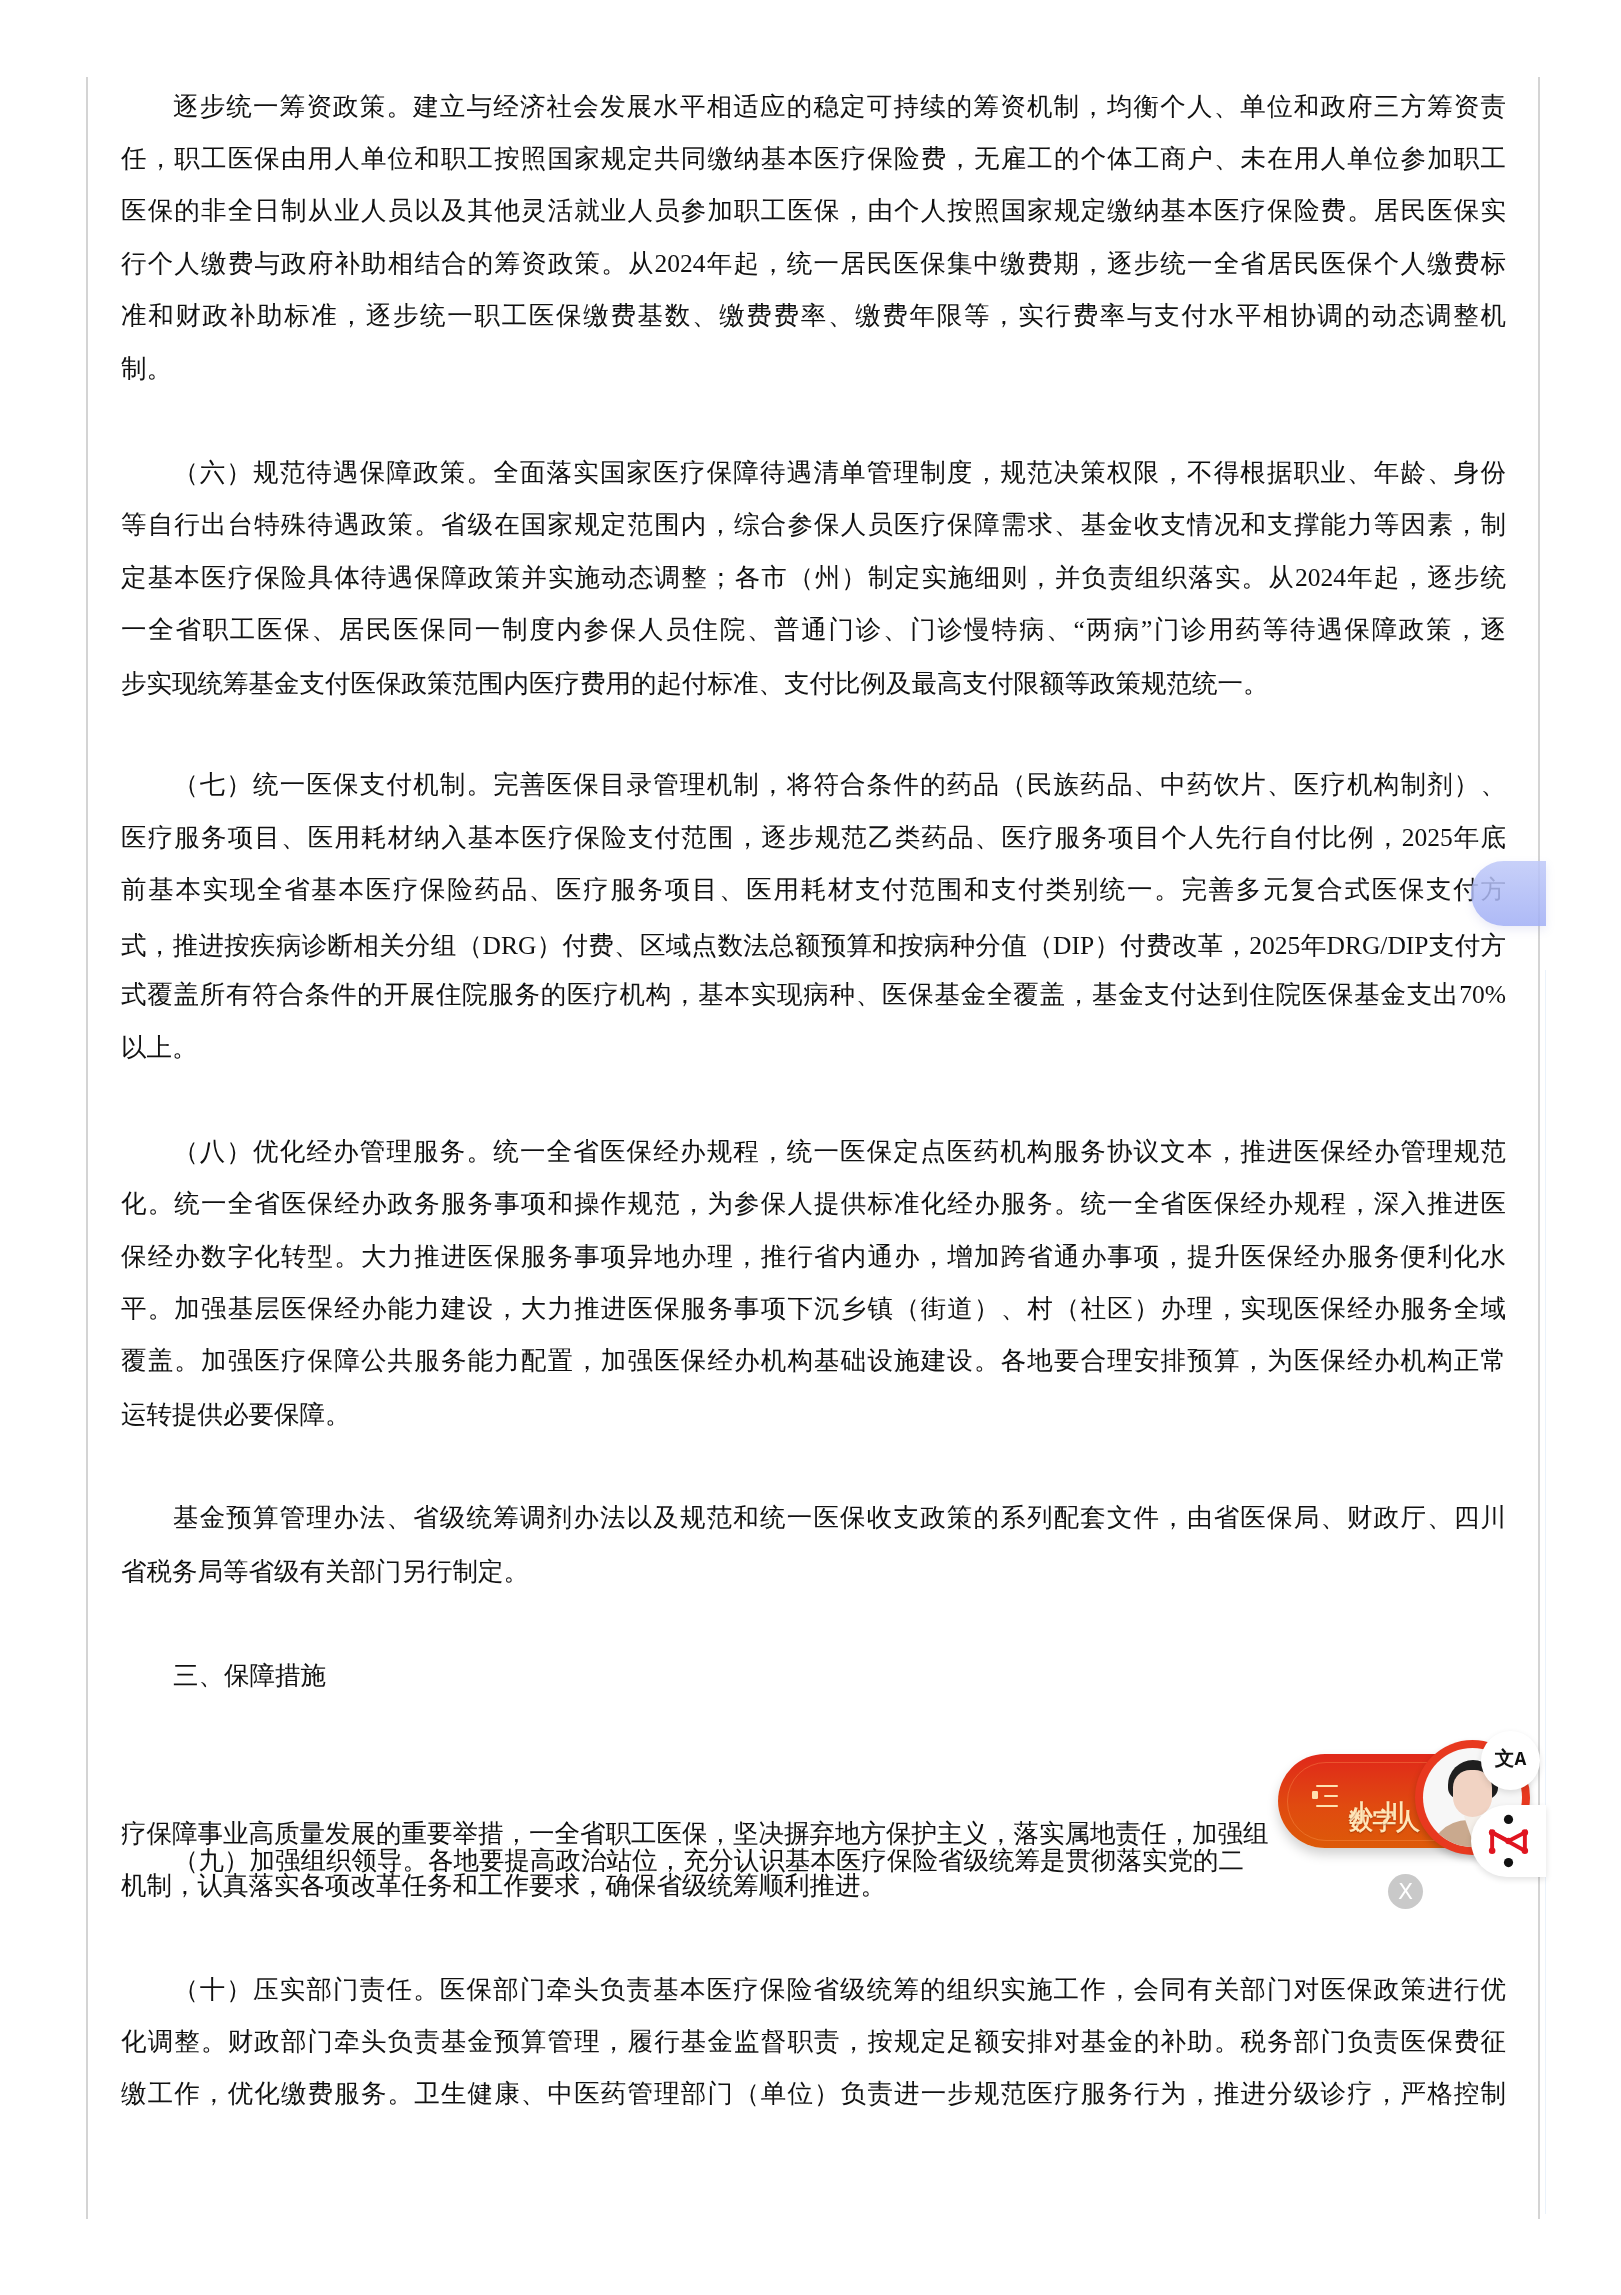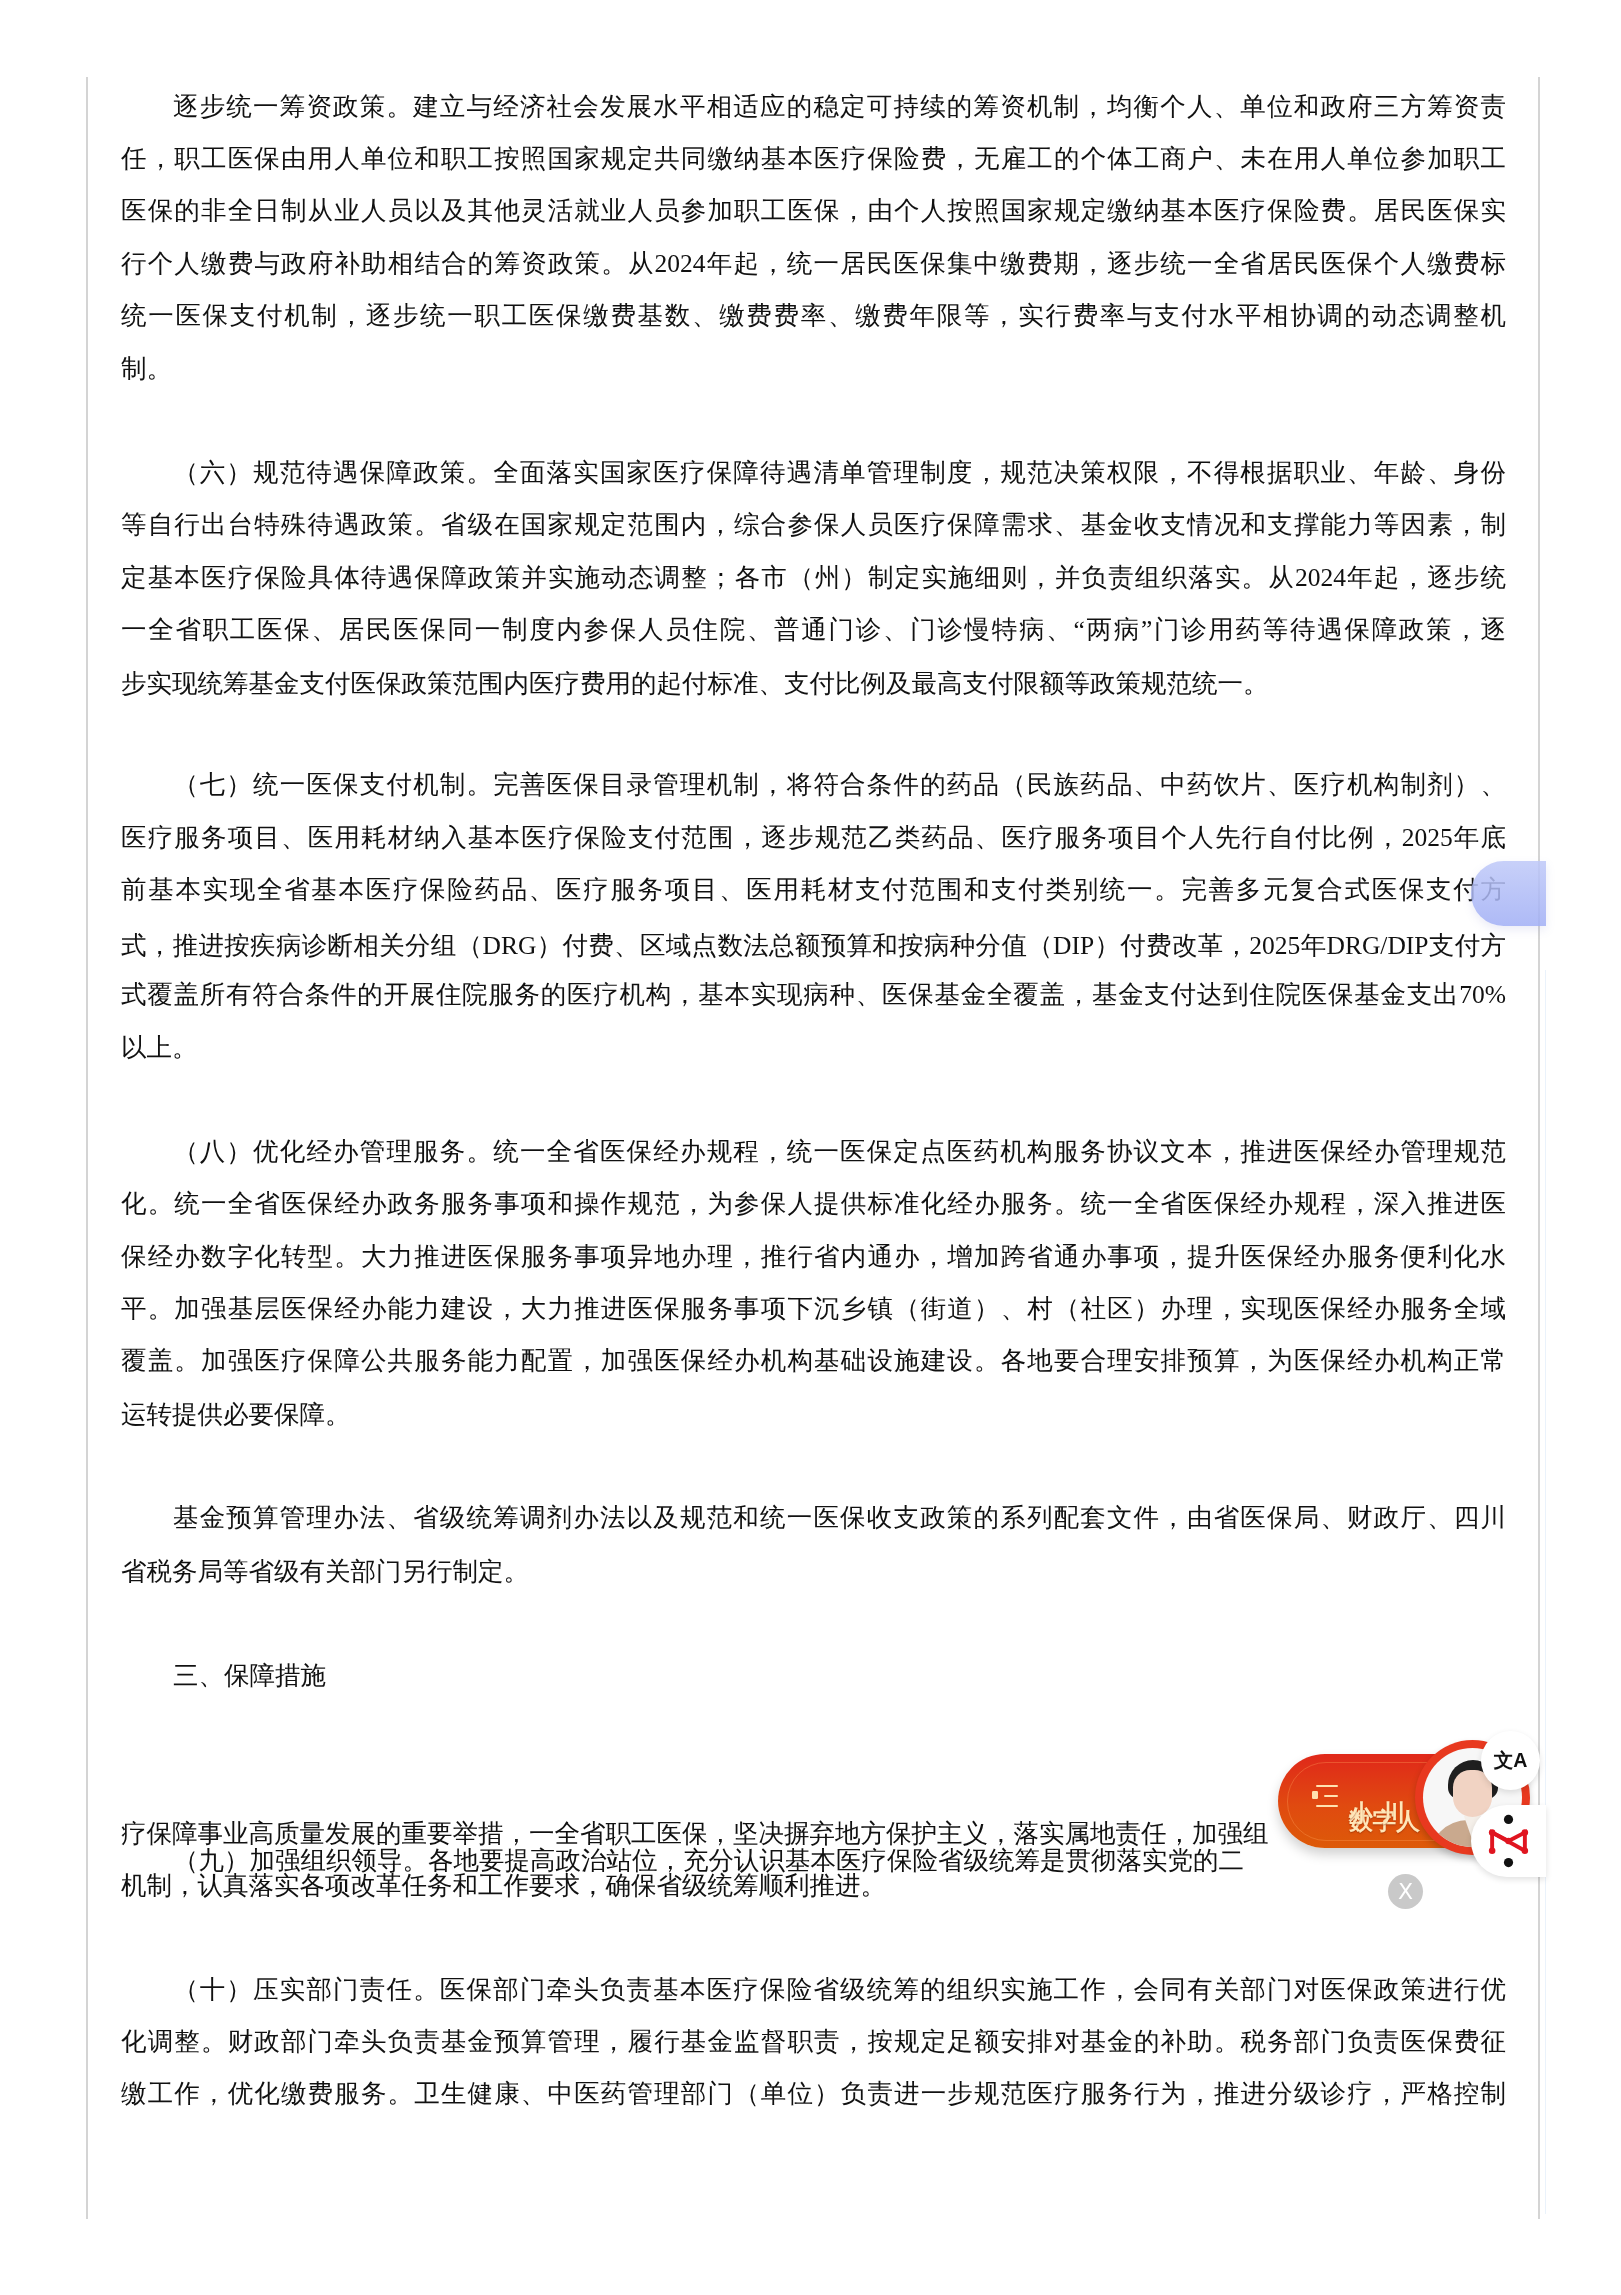--- a/index.html
+++ b/index.html
@@ -45,40 +45,40 @@
                background: #e8391f; box-shadow: 0 3.9px 7.9px rgba(0,0,0,0.2); }
   .dh-avatar-inner { position: absolute; left: 7.9px; top: 7.9px; width: 99px; height: 99px; border-radius: 50%;
                      background: #f7f7f7; overflow: hidden; }
   .face-hair { position: absolute; left: 25px; top: 11.8px; width: 50px; height: 39px; border-radius: 26px 26px 11.8px 11.8px; background: #1f1f1f; }
   .face { position: absolute; left: 30px; top: 22px; width: 39px; height: 47px; border-radius: 19.6px 19.6px 22px 22px; background: #f1d3c3; }
   .face-body { position: absolute; left: 6.5px; top: 72px; width: 86px; height: 46px; border-radius: 39px 39px 0 0; background: #c9a98e; }
   .face-collar { position: absolute; left: 41px; top: 68px; width: 18.3px; height: 26px; background: #f4efe9; clip-path: polygon(0 0,100% 0,50% 100%); }
   .circle-btn { position: absolute; border-radius: 50%; background: #ffffff; box-shadow: 0 2.6px 6.5px rgba(0,0,0,0.12); }
   .translate-btn { left: 1481px; top: 1731px; width: 59px; height: 59px; }
   .translate-btn .glyph { position: absolute; left: 0; top: 0; width: 59px; height: 59px; text-align: center;
-                          font-family: Liberation Sans, sans-serif; font-size: 19.6px; line-height: 59px; color: #111; font-weight: bold; }
+                          font-family: Liberation Mono, monospace; font-size: 19.6px; line-height: 59px; color: #111; font-weight: bold; }
   .network-btn { left: 1471px; top: 1805px; width: 75px; height: 72px; border-radius: 36px 0 0 36px; }
   .close-btn { position: absolute; left: 1388px; top: 1874px; width: 35px; height: 35px; border-radius: 50%;
                background: #c9c9c9; color: #fff; font-family: "DejaVu Sans", sans-serif; font-size: 22px;
                line-height: 35px; text-align: center; }
 </style>
 </head>
 <body>
 
 <div class="border-left"></div>
 <div class="border-right"></div>
 <div class="faint-line"></div>
 
 <div class="doc">
 
   <div class="line full indent" style="top:81px">逐步统一筹资政策。建立与经济社会发展水平相适应的稳定可持续的筹资机制，均衡个人、单位和政府三方筹资责</div>
   <div class="line full" style="top:133px">任，职工医保由用人单位和职工按照国家规定共同缴纳基本医疗保险费，无雇工的个体工商户、未在用人单位参加职工</div>
   <div class="line full" style="top:185px">医保的非全日制从业人员以及其他灵活就业人员参加职工医保，由个人按照国家规定缴纳基本医疗保险费。居民医保实</div>
   <div class="line full" style="top:238px">行个人缴费与政府补助相结合的筹资政策。从2024年起，统一居民医保集中缴费期，逐步统一全省居民医保个人缴费标</div>
-  <div class="line full" style="top:290px">统一医保支付机制，逐步统一职工医保缴费基数、缴费费率、缴费年限等，实行费率与支付水平相协调的动态调整机</div>
+  <div class="line full" style="top:290px">准和财政补助标准，逐步统一职工医保缴费基数、缴费费率、缴费年限等，实行费率与支付水平相协调的动态调整机</div>
   <div class="line last" style="top:342px">制。</div>
 
   <div class="line full indent" style="top:447px">（六）规范待遇保障政策。全面落实国家医疗保障待遇清单管理制度，规范决策权限，不得根据职业、年龄、身份</div>
   <div class="line full" style="top:499px">等自行出台特殊待遇政策。省级在国家规定范围内，综合参保人员医疗保障需求、基金收支情况和支撑能力等因素，制</div>
   <div class="line full" style="top:552px">定基本医疗保险具体待遇保障政策并实施动态调整；各市（州）制定实施细则，并负责组织落实。从2024年起，逐步统</div>
   <div class="line full" style="top:604px">一全省职工医保、居民医保同一制度内参保人员住院、普通门诊、门诊慢特病、“两病”门诊用药等待遇保障政策，逐</div>
   <div class="line last" style="top:657px">步实现统筹基金支付医保政策范围内医疗费用的起付标准、支付比例及最高支付限额等政策规范统一。</div>
 
   <div class="line full indent" style="top:759px">（七）统一医保支付机制。完善医保目录管理机制，将符合条件的药品（民族药品、中药饮片、医疗机构制剂）、</div>
   <div class="line full" style="top:812px">医疗服务项目、医用耗材纳入基本医疗保险支付范围，逐步规范乙类药品、医疗服务项目个人先行自付比例，2025年底</div>

